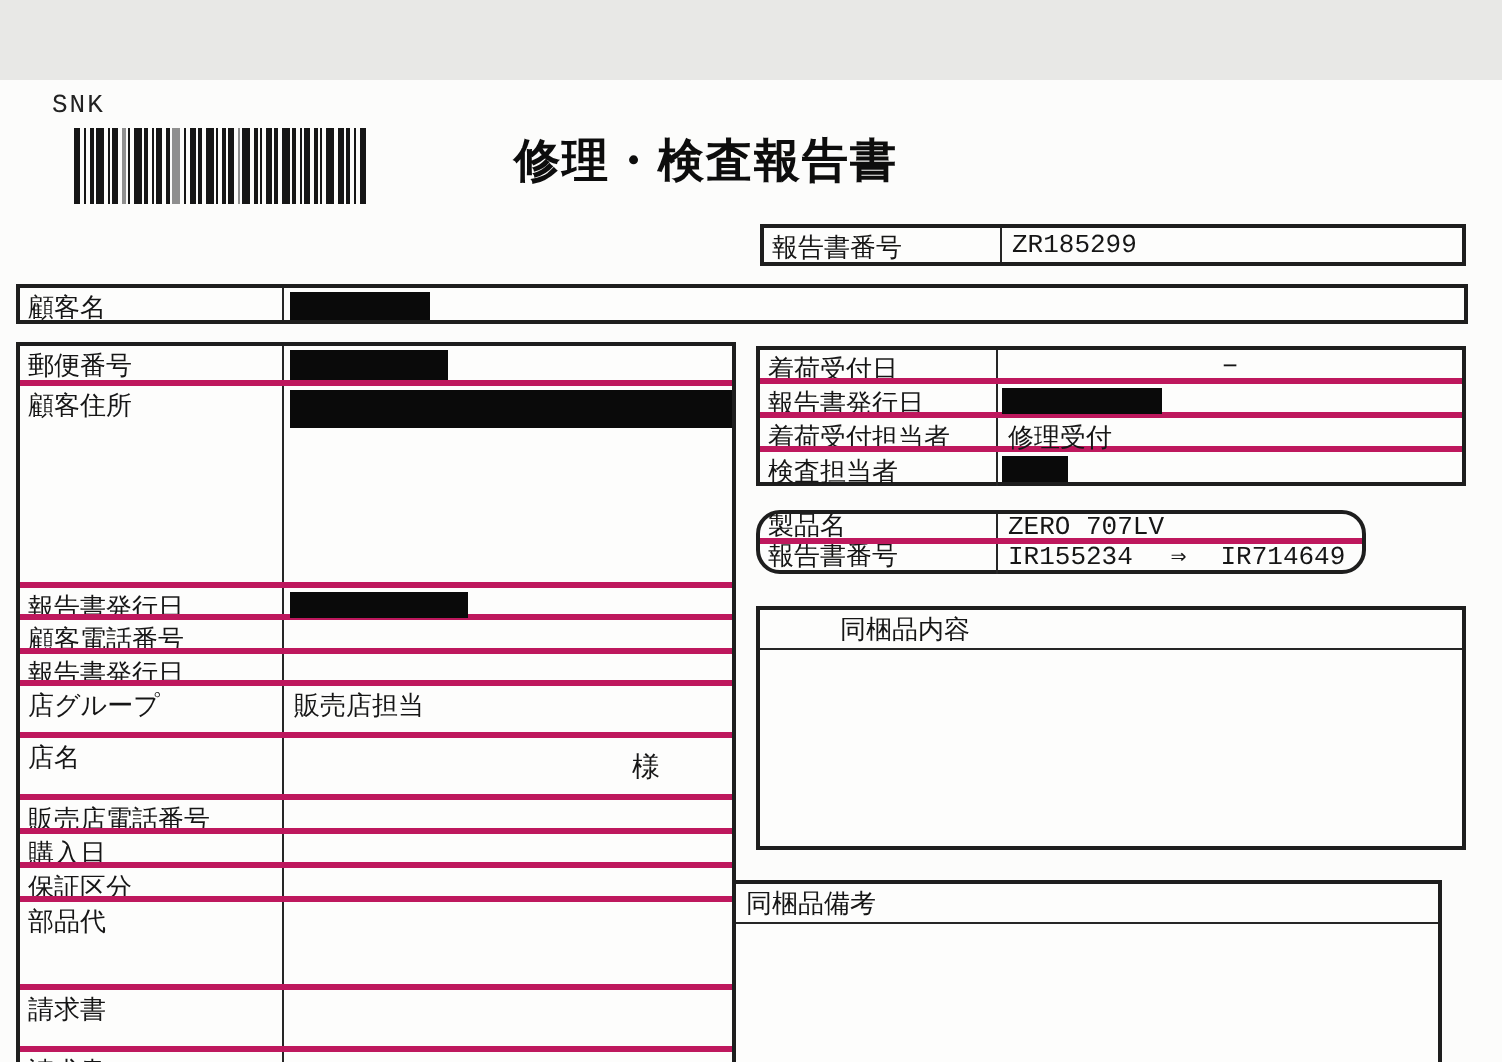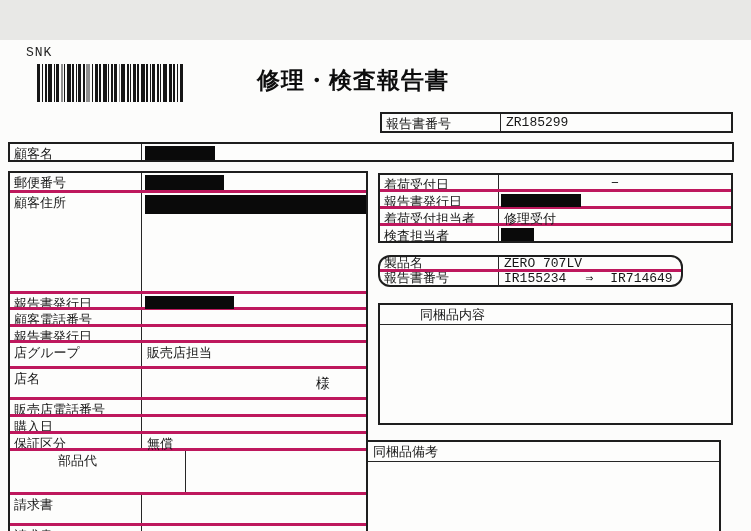--- a/index.html
+++ b/index.html
@@ -18,21 +18,21 @@
   .row:last-child{border-bottom:none;}
   .lbl{flex:0 0 132px;border-right:1px solid #262626;padding:1px 4px;box-sizing:border-box;white-space:nowrap;overflow:hidden;}
   .val{flex:1;padding:1px 5px;position:relative;box-sizing:border-box;white-space:nowrap;}
   .r-lbl{flex:0 0 119px;}
   .redact{display:inline-block;background:#0a0a0a;vertical-align:top;}
   .center-val{text-align:center;}
   .suffix-sama{position:absolute;right:36px;bottom:4px;font-size:14px;}
   .serial-arrow{margin:0 17px 0 19px;}
   .hdr-row{border-bottom:1px solid #262626;padding:1px 5px;font-size:13px;}
   .h20{height:20px;} .h101{height:101px;} .h16{height:16px;} .h17{height:17px;}
-  .h26{height:26px;} .h31{height:31px;} .h44{height:44px;padding-left:44px;} .h32{height:32px;}
+  .h26{height:26px;} .h31{height:31px;} .h44{height:44px;} .h32{height:32px;}
   .h15{height:15px;}
 </style>
 </head>
 <body>
 
 <div class="page">
 
   <div class="abs org-code">SNK</div>
   <div class="abs barcode">
       <div style="width: 3px; background: rgb(22, 22, 22);"></div>
@@ -161,21 +161,20 @@
     <div class="row h17">
       <div class="lbl">販売店電話番号</div>
       <div class="val"></div>
     </div>
     <div class="row h17">
       <div class="lbl">購入日</div>
       <div class="val"></div>
     </div>
     <div class="row h17">
       <div class="lbl">保証区分</div>
-      <div class="val">無償</div>
     </div>
     <div class="row h44">
       <div class="lbl">部品代</div>
       <div class="val"></div>
     </div>
     <div class="row h31">
       <div class="lbl">請求書</div>
       <div class="val"></div>
     </div>
     <div class="row h32">

